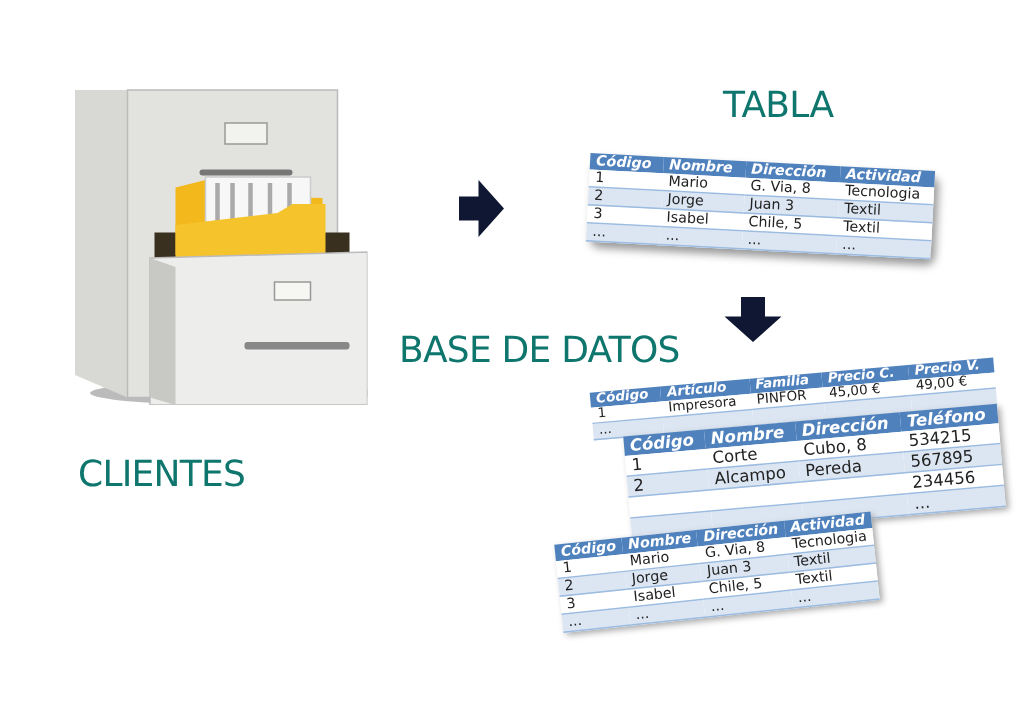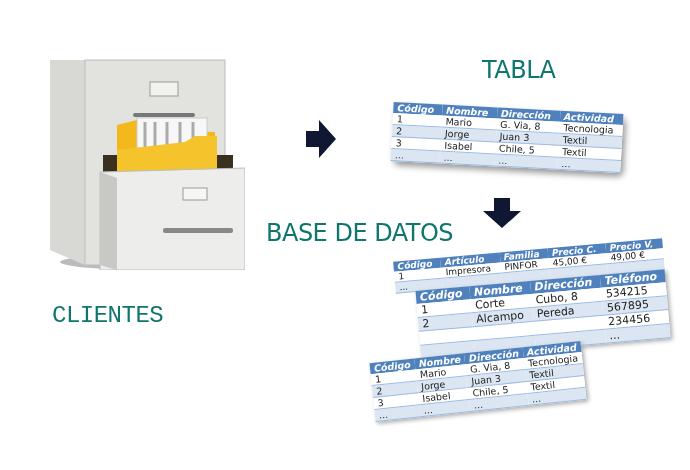--- a/index.html
+++ b/index.html
@@ -33,21 +33,21 @@
       <line x1="135" y1="72" x2="135" y2="102"></line>
     <line x1="148" y1="72" x2="148" y2="102"></line>
   </g>
   <path d="M72,100 L140,92 L150,86 L172,86 L172,125 L72,125 Z" fill="#f5c32c"></path>
   <polygon points="55,122 200,118 200,220 55,220" fill="#ededeb" stroke="#bbb"></polygon>
   <polygon points="55,122 72,128 72,220 55,215" fill="#c8c8c4"></polygon>
   <rect x="138" y="138" width="24" height="12" fill="#f6f6f3" stroke="#999"></rect>
   <rect x="118" y="178" width="70" height="5" rx="2" fill="#888"></rect>
 </svg>
 
-<div class="label" style="left:52px; top:302px;font-family:Liberation Mono, monospace;">CLIENTES</div>
+<div class="label" style="left:52px; top:302px;">CLIENTES</div>
 <div class="label" style="left:482px; top:56px;">TABLA</div>
 <div class="label" style="left:266px; top:219px;">BASE DE DATOS</div>
 
 <svg class="arrow" style="left:306px; top:120px;" width="30" height="38" viewBox="0 0 30 38">
   <polygon points="0,11 13,11 13,0 30,19 13,38 13,27 0,27" fill="#0f1733"></polygon>
 </svg>
 <svg class="arrow" style="left:483px; top:198px;" width="38" height="30" viewBox="0 0 38 30">
   <polygon points="11,0 27,0 27,13 38,13 19,30 0,13 11,13" fill="#0f1733"></polygon>
 </svg>
 

